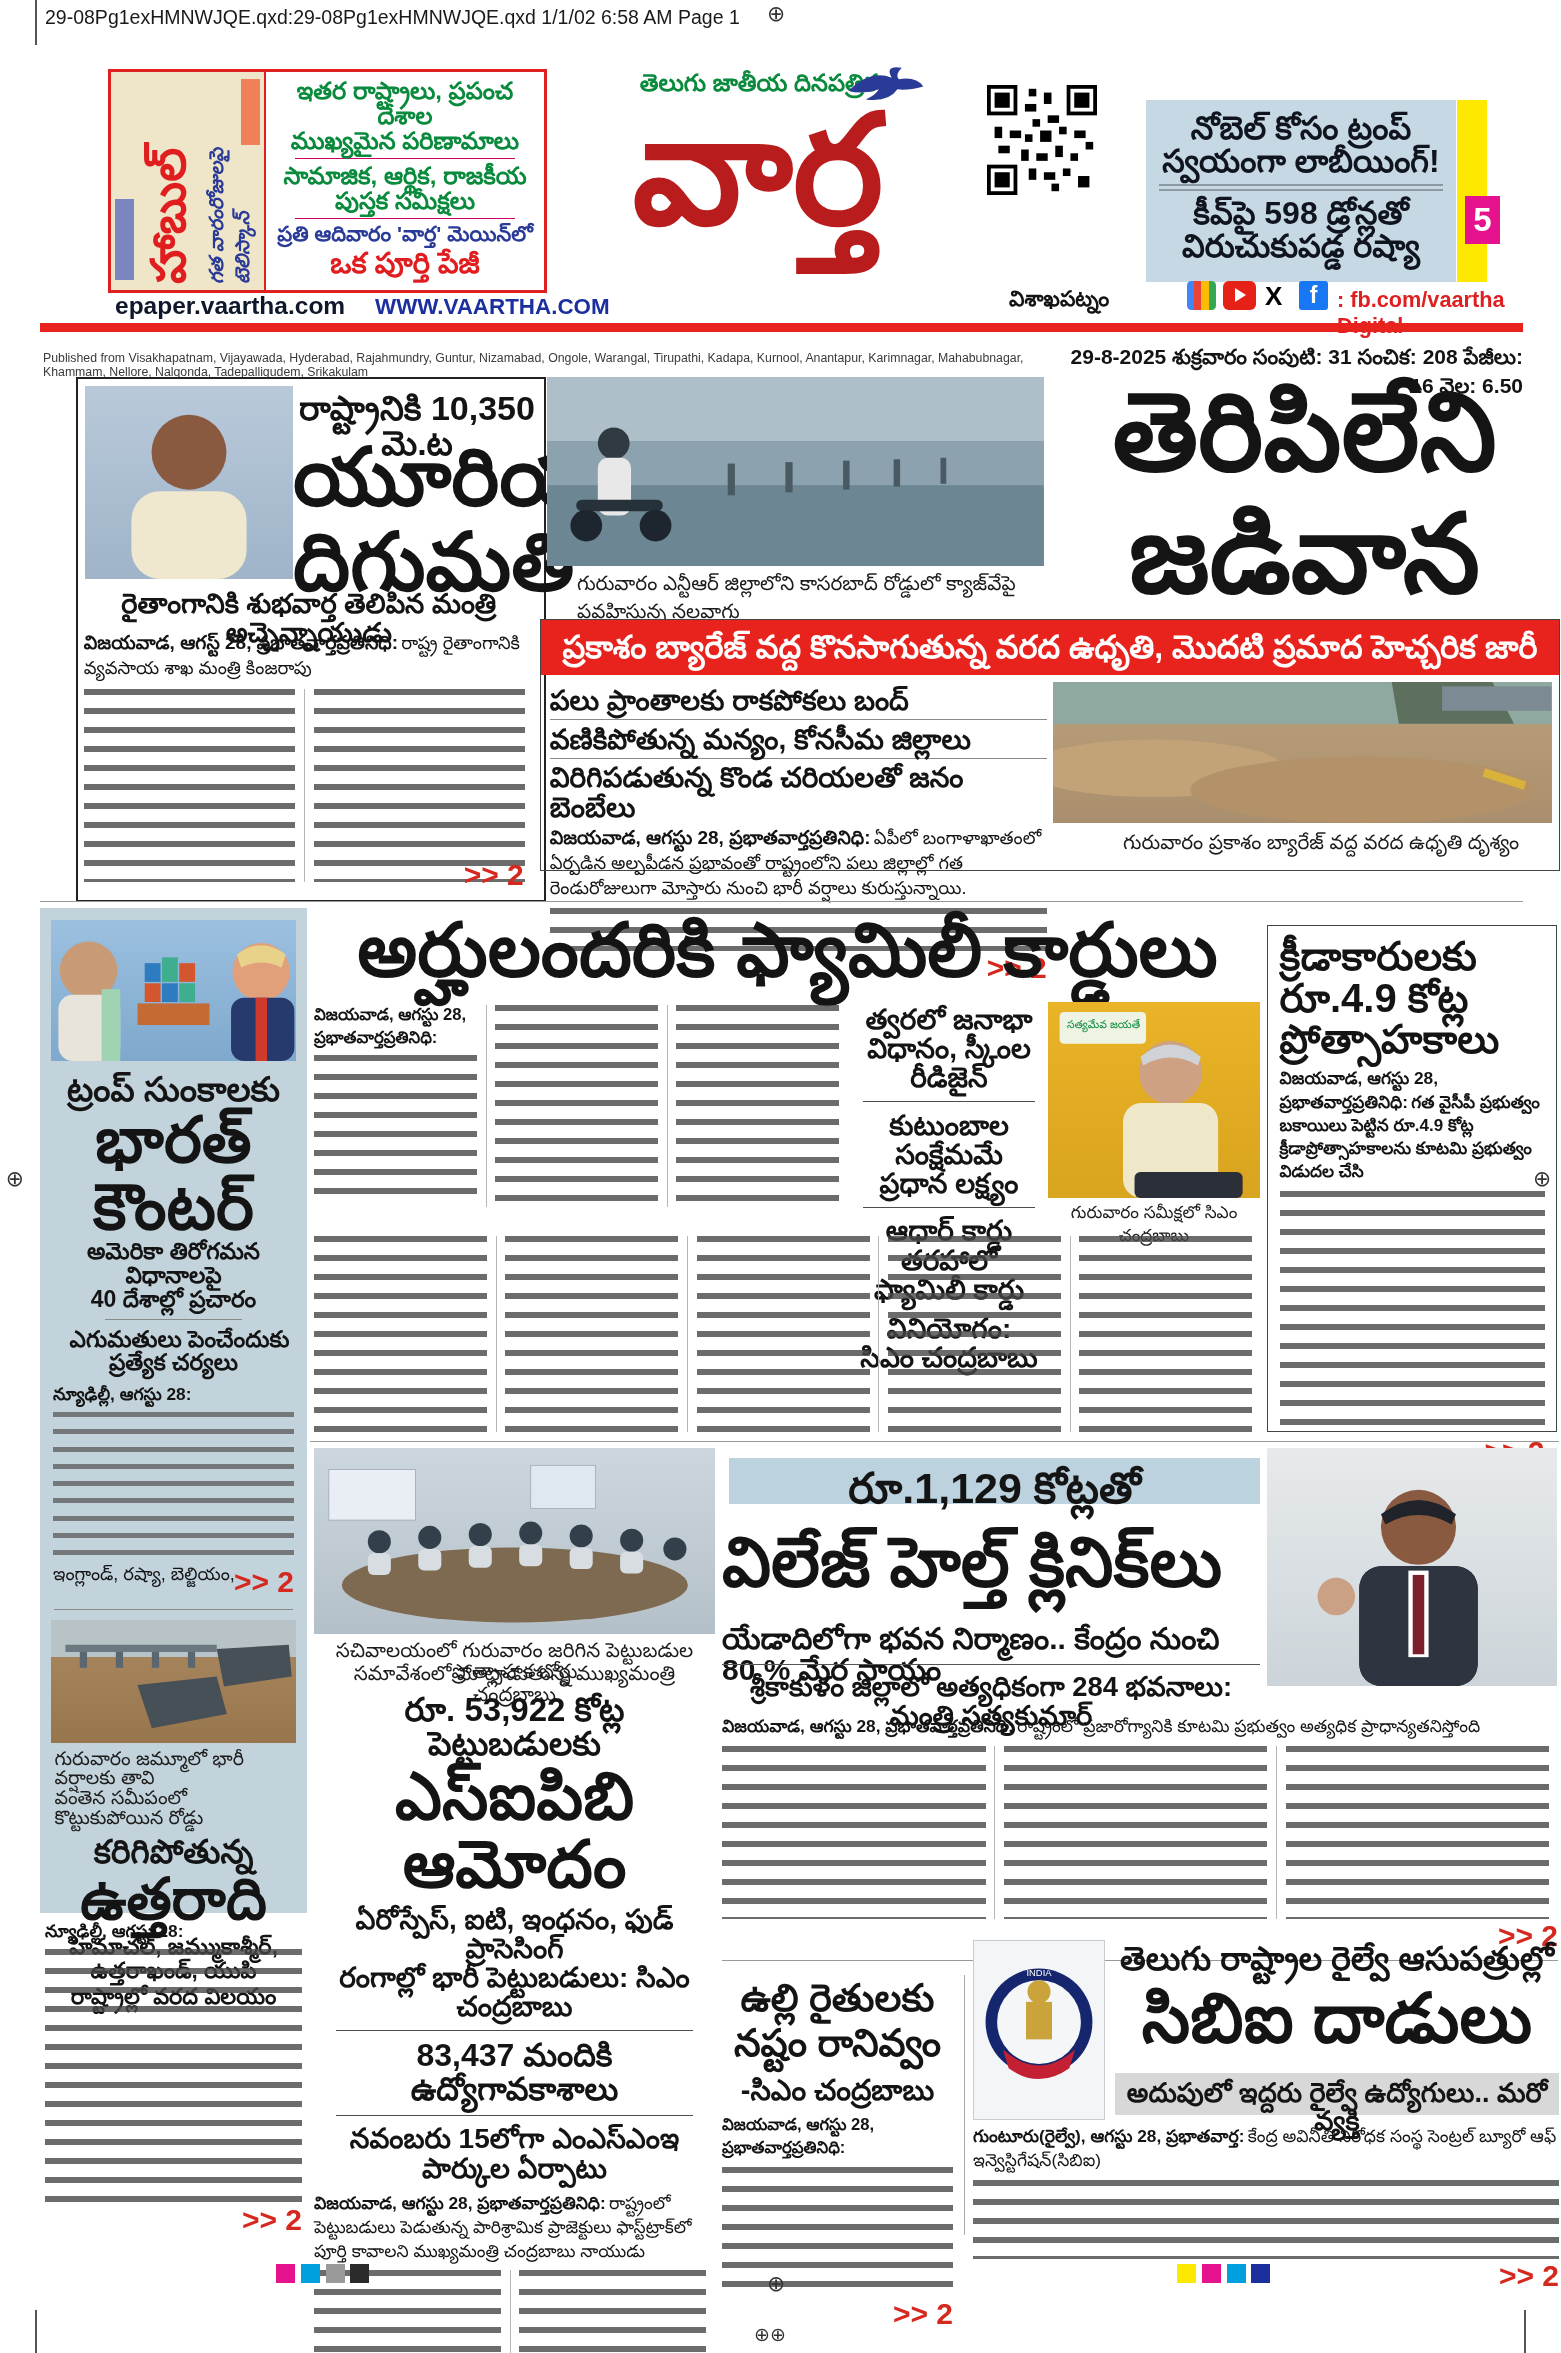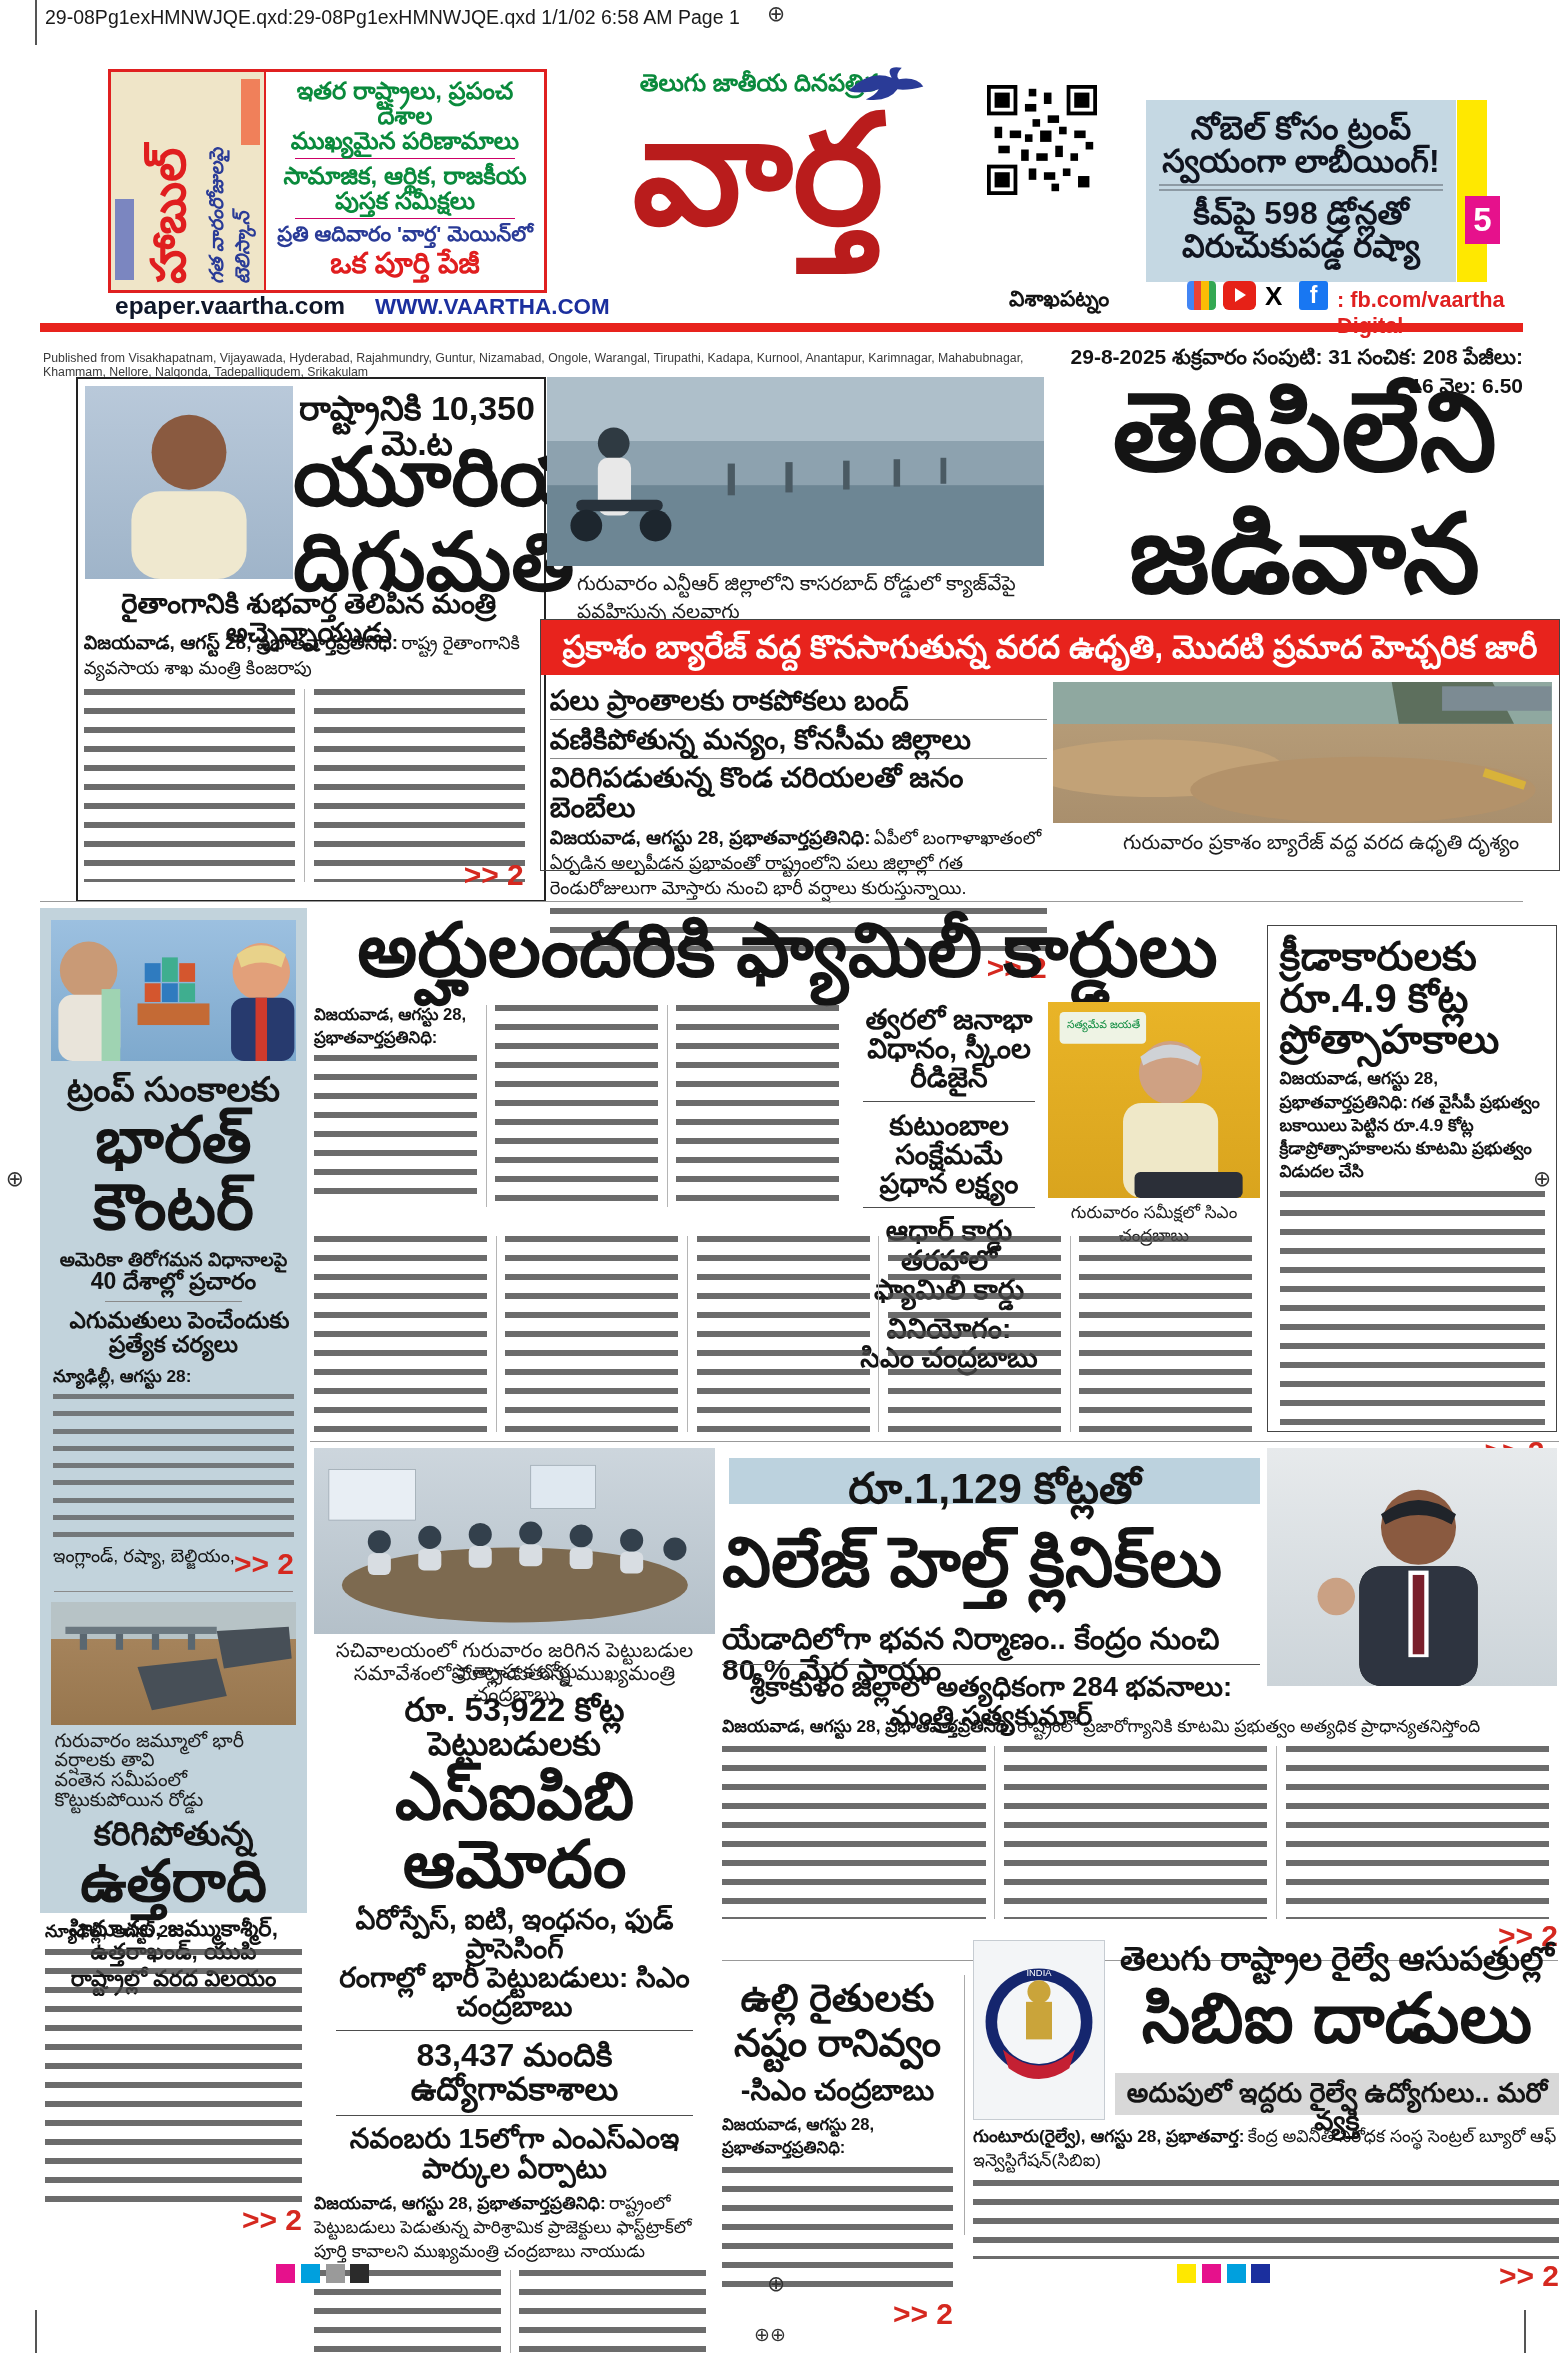--- a/index.html
+++ b/index.html
@@ -222,21 +222,21 @@
           <rect x="70" y="96" width="26" height="100" fill="#9fd3b2"></rect>
         <circle cx="292" cy="72" r="40" fill="#e2a07a"></circle>
           <path d="M258 48 q34 -26 68 0 l-6 18 q-28 -14 -56 0Z" fill="#e8d28a"></path>
           <rect x="250" y="108" width="88" height="88" rx="18" fill="#273a6e"></rect>
           <rect x="284" y="108" width="16" height="88" fill="#d03a2c"></rect>
       </svg>
     </div>
     <div class="b c tight" style="font-size:34px;margin-top:11.5px;">ట్రంప్ సుంకాలకు</div>
     <div class="b c tight" style="font-size:64px;">భారత్</div>
     <div class="b c tight" style="font-size:64px;">కౌంటర్</div>
-    <div class="b c tight" style="font-size:19px;margin-top:10px;">అమెరికా తిరోగమన విధానాలపై</div>
+    <div class="b c tight" style="font-size:23px;">అమెరికా తిరోగమన విధానాలపై</div>
     <div class="b c tight" style="font-size:23px;">40 దేశాల్లో ప్రచారం</div>
     <div class="hlthin" style="margin:7.2px 65px;"></div>
     <div class="b c tight" style="font-size:23px;padding-left:12px;">ఎగుమతులు పెంచేందుకు</div>
     <div class="b c tight" style="font-size:23px;">ప్రత్యేక చర్యలు</div>
     <div style="margin:8.7px 13px 0;">
       <span class="dl" style="font-size:17.3px;">న్యూఢిల్లీ, ఆగస్టు 28:</span>
       <div class="greeklight" style="height:152px;margin-top:4.3px;"></div>
       <div style="font-size:18px;">ఇంగ్లాండ్, రష్యా, బెల్జియం,</div>
       <div class="jump" style="text-align:right;margin-top:-24.5px;">&gt;&gt; 2</div>
     </div>

